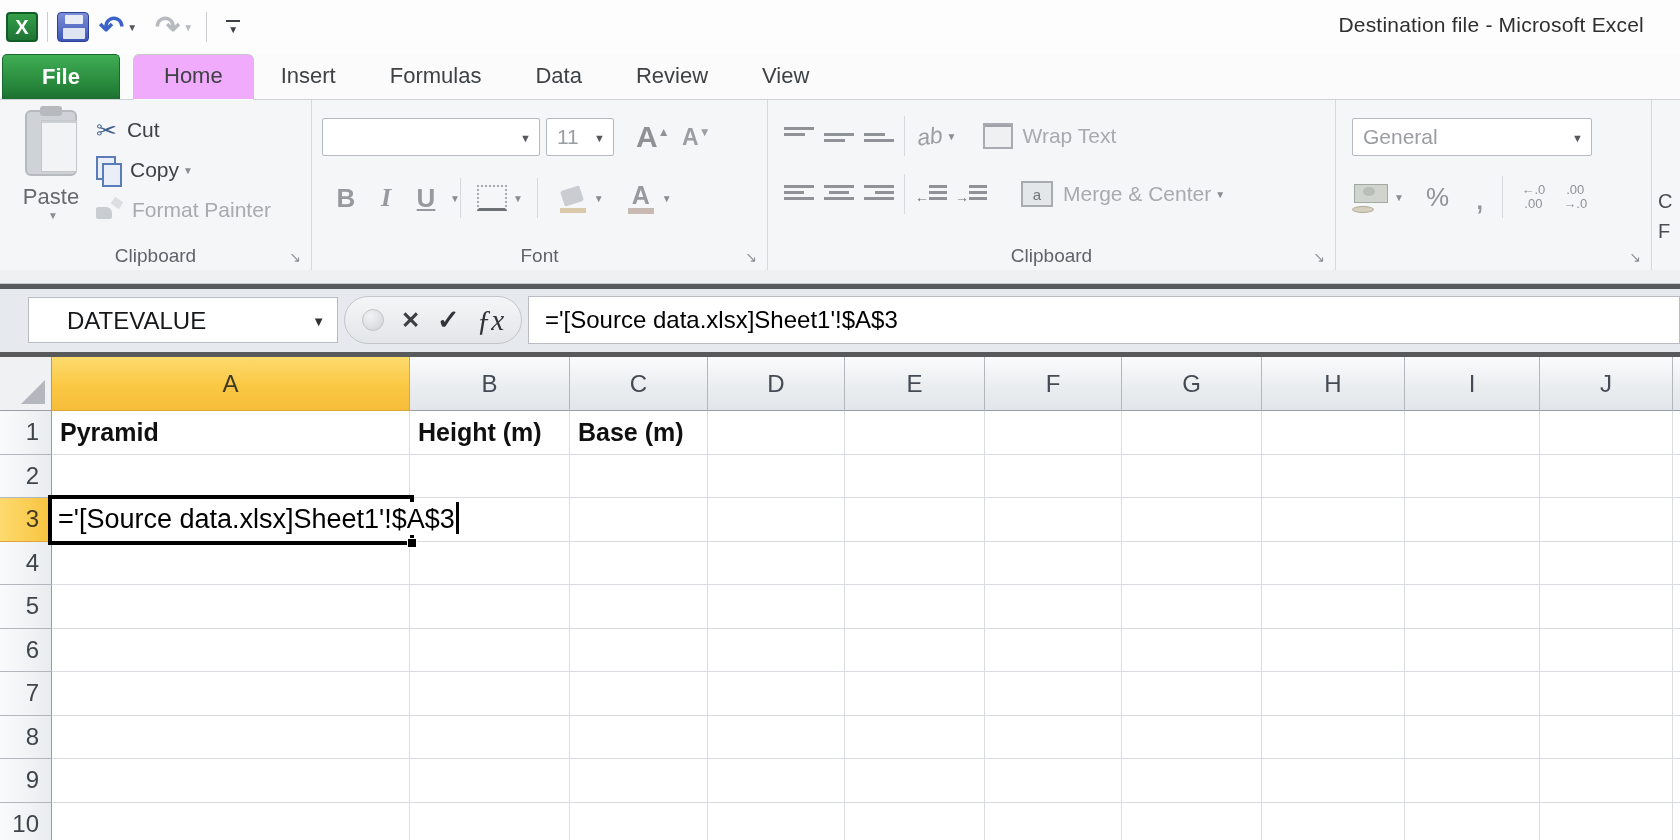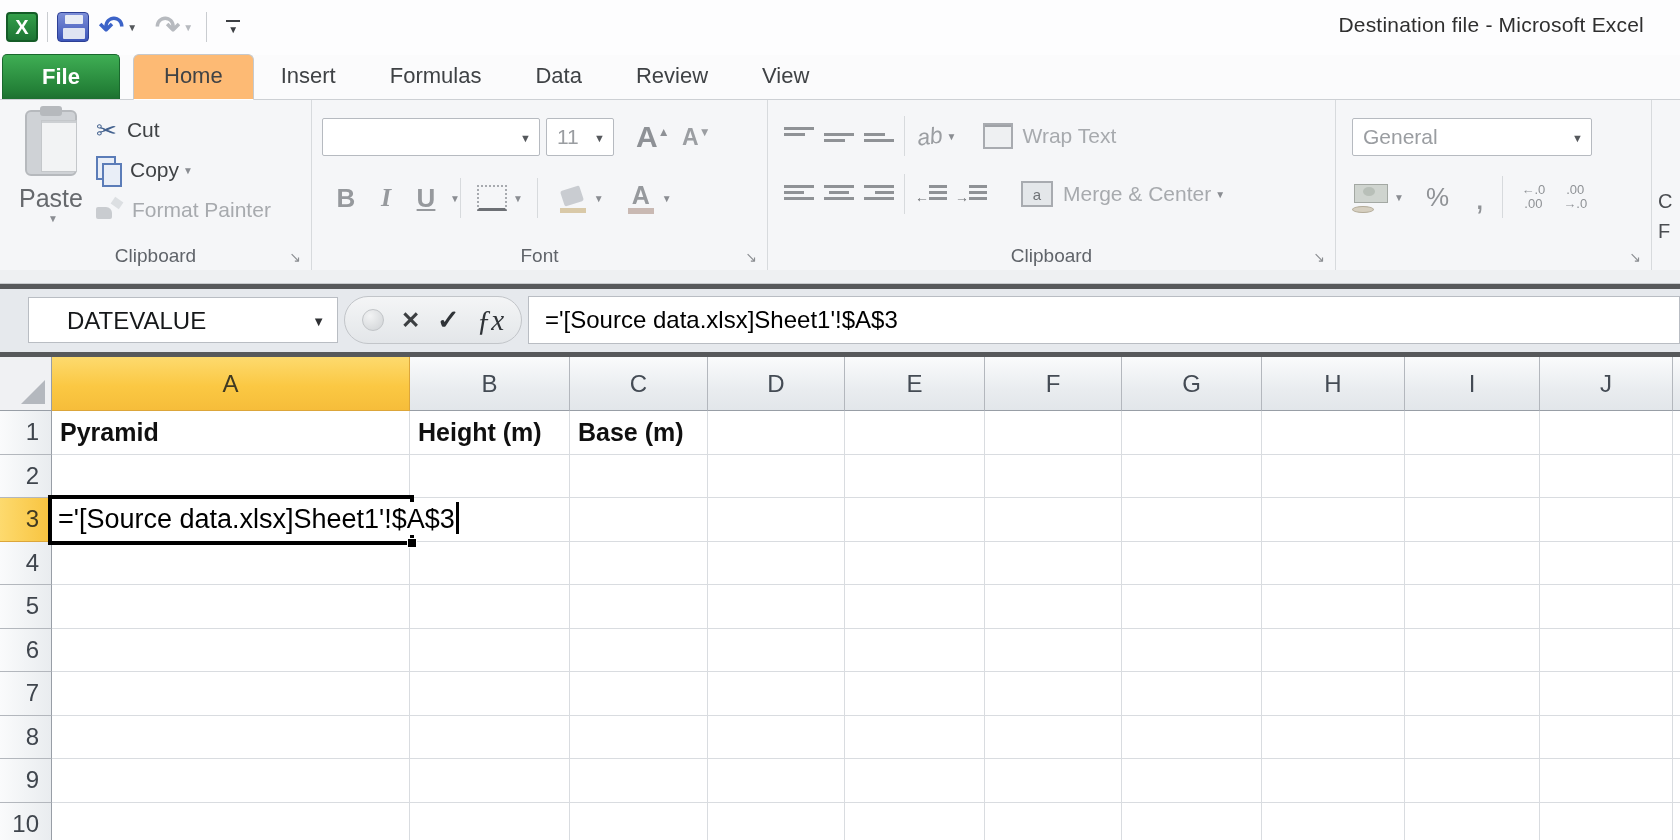--- a/index.html
+++ b/index.html
@@ -24,39 +24,39 @@
   .qat-custom .bar { width:14px; height:2px; background:#3c3f43; margin-bottom:2px; }
   .qat-custom .arr { font-size:10px; color:#3c3f43; }
   .win-title { position:absolute; right:36px; top:13px; font-size:21px; color:#2f2f2f; letter-spacing:.2px; }
 
   
   .tabrow { position:relative; height:45px; background:#fbfbfc; border-bottom:1px solid #cdd0d4; display:flex; align-items:flex-end; }
   .tab { font-size:22px; color:#3f4245; padding:9px 27px 10px; cursor:default; }
   .tab-file { width:118px; height:45px; margin-left:2px; background:linear-gradient(#3fae54,#238037 80%,#1d6f30);
     border:1px solid #19682d; border-bottom:none; border-radius:5px 5px 0 0; color:#fff; font-weight:bold; font-size:22px;
     display:flex; align-items:center; justify-content:center; }
-  .tab-active { background:#fdba74; border:1px solid #c6c9cc; border-bottom:1px solid #fff; border-radius:6px 6px 0 0;
+  .tab-active { background:#f0abfc; border:1px solid #c6c9cc; border-bottom:1px solid #fff; border-radius:6px 6px 0 0;
     margin-left:13px; margin-bottom:-1px; padding:8px 30px 10px; }
 
   
   .ribbon { position:relative; height:170px; background:#f5f6f8; }
   .rgroup { position:absolute; top:0; height:170px; border-right:1px solid #d7dadd; }
   .rgroup-label { position:absolute; bottom:3px; left:0; right:0; text-align:center; font-size:19px; color:#60646a; }
   .launcher { position:absolute; bottom:5px; right:10px; font-size:14px; color:#8b8e92; }
   .ic-dd { font-size:10px; color:#8a8d92; margin-left:4px; }
   .vsep { width:1px; background:#d7dadd; align-self:stretch; margin:2px 0; }
 
   
   .g-clip { left:0; width:312px; }
   .paste-btn { position:absolute; left:14px; top:10px; width:74px; height:130px; display:flex; flex-direction:column; align-items:center; }
   .clipboard-ic { width:52px; height:66px; background:#cfd2d6; border:2px solid #b6b9bd; border-radius:6px; position:relative; }
   .clipboard-ic::before { content:""; position:absolute; left:13px; top:-6px; width:22px; height:10px; background:#b6b9bd; border-radius:3px; }
   .clipboard-ic::after { content:""; position:absolute; left:14px; top:8px; width:34px; height:50px; background:#f2f3f4; border:1px solid #c4c7ca;
     box-shadow:inset 0 8px 0 -6px #cdd0d3, inset 0 16px 0 -14px #cdd0d3, inset 0 24px 0 -22px #cdd0d3; }
-  .paste-lbl { margin-top:8px; font-size:25px; color:#66696d; }
+  .paste-lbl { margin-top:8px; font-size:22px; color:#66696d; }
   .g-clip .rows { position:absolute; left:96px; top:10px; display:flex; flex-direction:column; }
   .clip-row { display:flex; align-items:center; height:40px; }
   .cut-glyph { font-size:25px; color:#44628f; margin-right:10px; }
   .copy-ic { width:24px; height:28px; position:relative; margin-right:10px; }
   .copy-ic::before, .copy-ic::after { content:""; position:absolute; width:16px; height:20px; background:#e9eef7; border:2px solid #5b7cb8; }
   .copy-ic::before { left:0; top:0; } .copy-ic::after { left:6px; top:7px; }
   .fp-ic { width:26px; height:22px; position:relative; margin-right:10px; }
   .fp-ic::before { content:""; position:absolute; left:0; top:8px; width:16px; height:12px; background:#c9ccd0; border-radius:2px 6px 2px 2px; }
   .fp-ic::after { content:""; position:absolute; right:0; top:0; width:10px; height:8px; background:#dcdfe2; transform:rotate(35deg); }
   .lbl-en { font-size:21px; color:#3f4245; }

